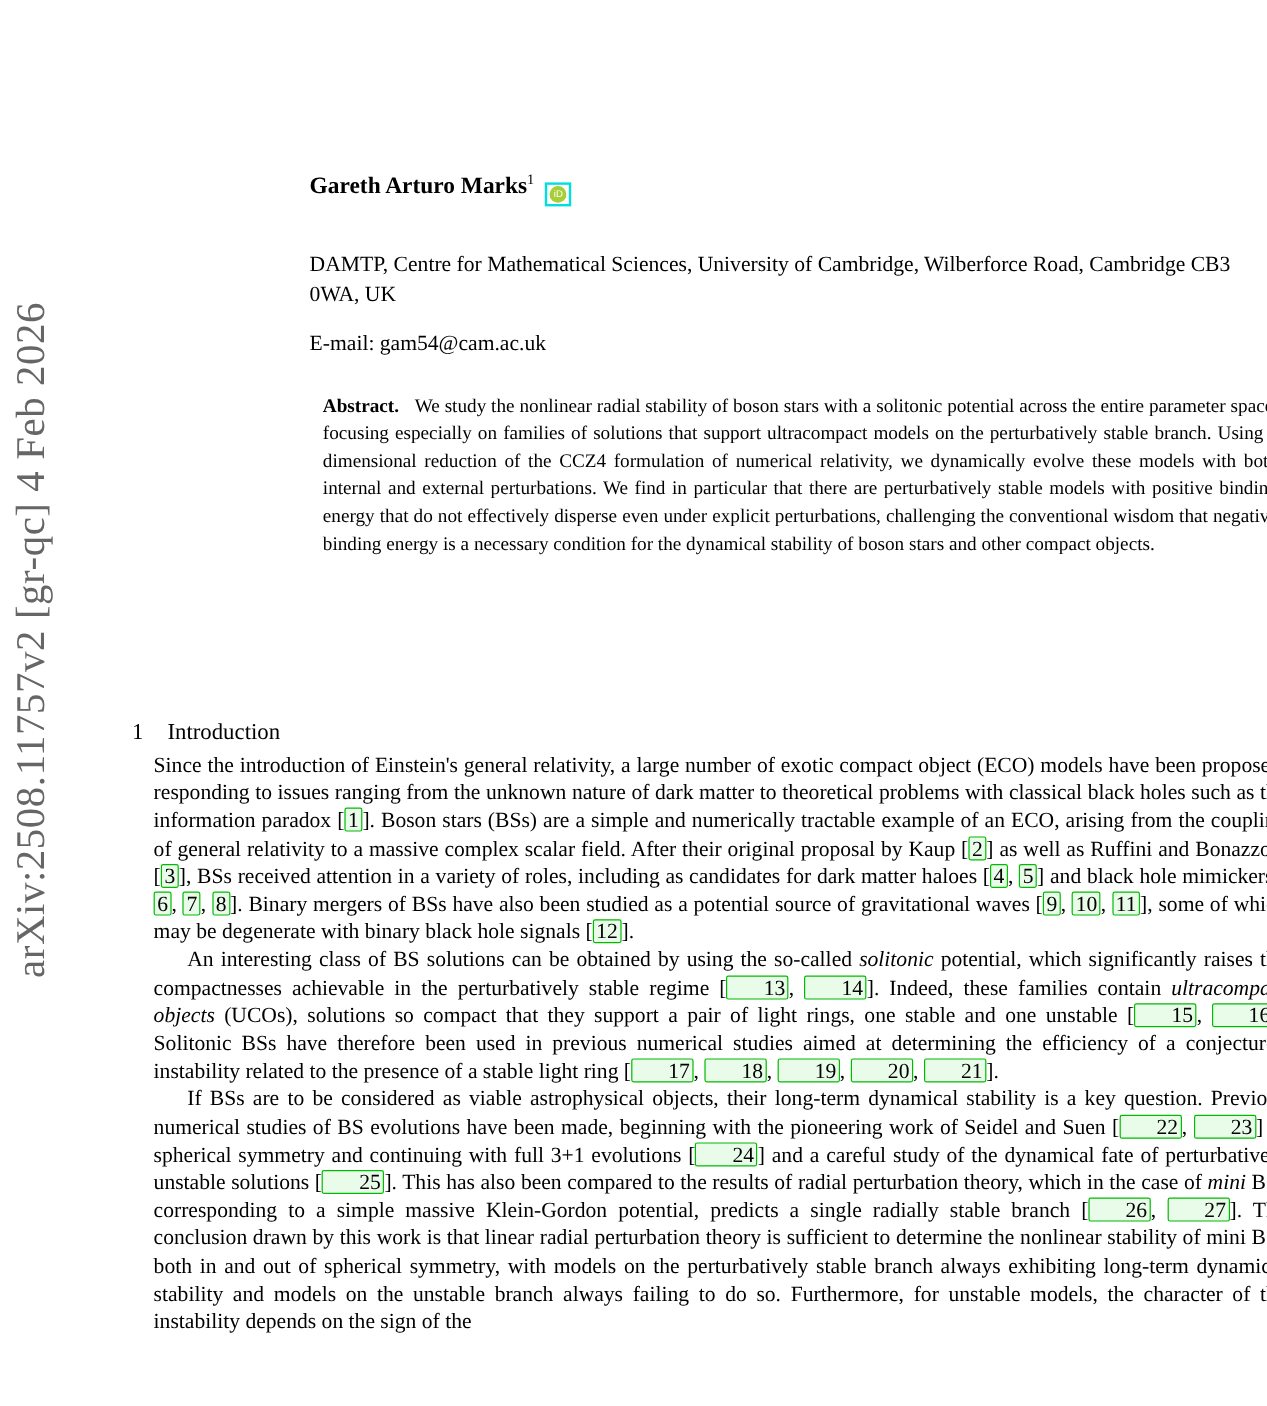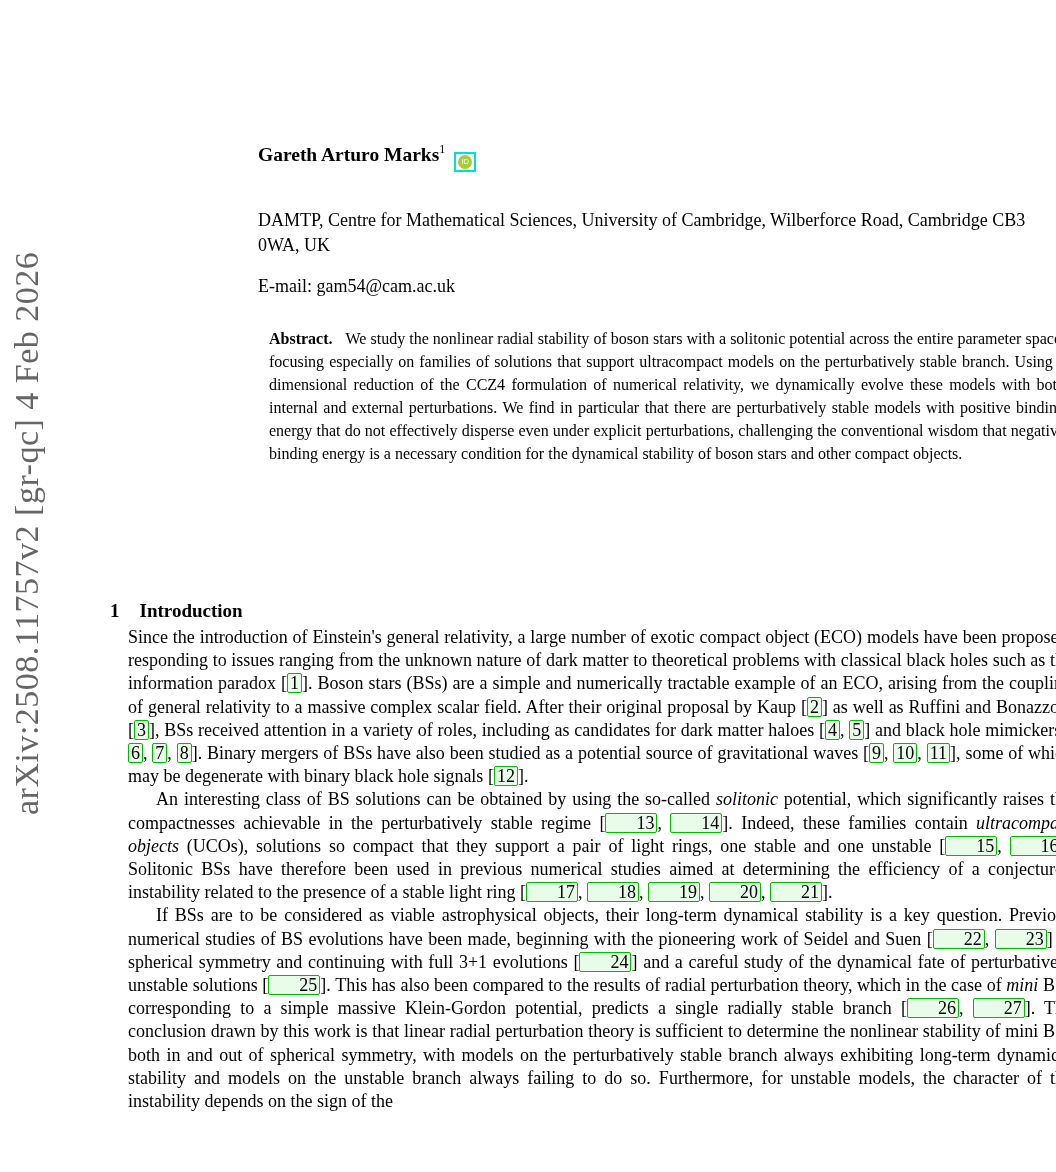--- a/index.html
+++ b/index.html
@@ -76,21 +76,21 @@
   .abstract {
     position: absolute; left: 269px; top: 311px; width: 796px;
     font-size: 16px; line-height: 23px;
     text-align: justify;
     hyphens: auto;
   }
   .abstract b { margin-right: 13px; }
 
   .section-heading {
     position: absolute; left: 110px; top: 600px;
-    font-size: 19px; font-weight: 700;
+    font-size: 19px; font-weight: 400;
   }
   .section-heading .sec-num { margin-right: 20px; }
 
   .body-text {
     position: absolute; left: 128px; top: 626px; width: 944px;
     font-size: 18px; line-height: 23.2px;
     text-align: justify;
     hyphens: auto;
   }
   .body-text p { margin: 0; }

